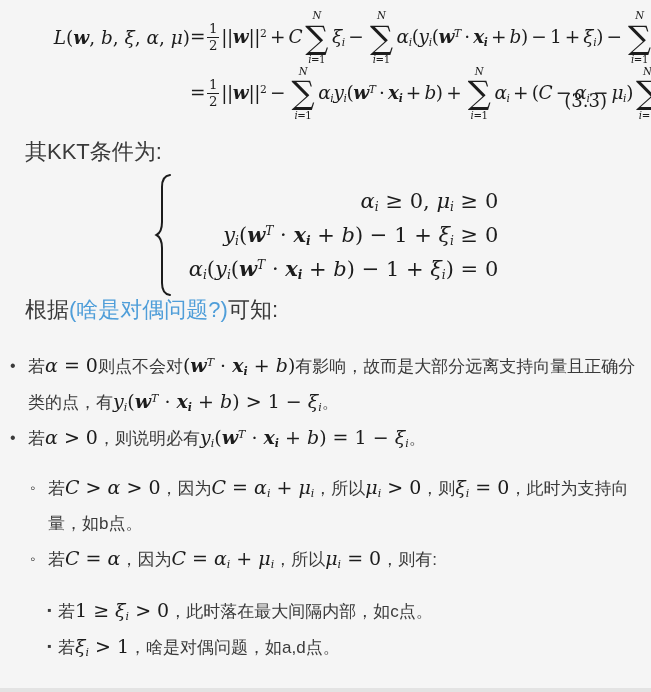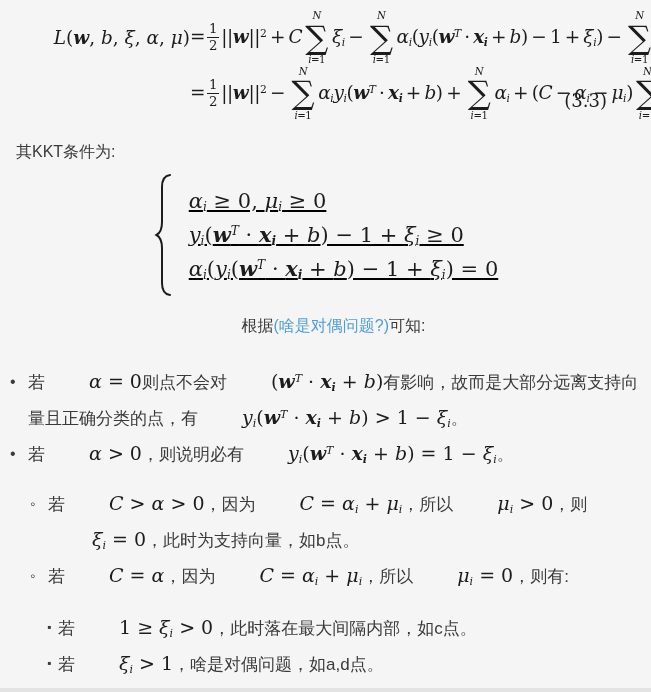--- a/index.html
+++ b/index.html
@@ -32,37 +32,37 @@
   .eq-block{position:relative;}
   #eq-rows{padding:10px 0 0 66px;display:flex;flex-direction:column;}
   .eq-row{display:flex;align-items:center;min-height:55px;
           font-size:18.5px;white-space:nowrap;}
   .eq-lhs{display:inline-flex;justify-content:flex-end;width:124px;flex:none;}
   .eq-rhs{display:inline-block;letter-spacing:-0.4px;word-spacing:-2px;}
   .eq-number{position:absolute;top:90px;right:44px;font-size:18px;
              font-family:"DejaVu Serif",serif;color:#1c1c1c;}
 
   
-  .cn{font-size:16px;line-height:24px;color:#3a3a3a;margin:0;padding-left:16px;}
+  .cn{font-size:22px;line-height:24px;color:#3a3a3a;margin:0;padding-left:25px;}
   .kkt-intro{margin-top:18px;}
-  .dual-intro{margin-top:16px;text-align:center;}
+  .dual-intro{}
   .link{color:#4f9ed9;text-decoration:none;cursor:pointer;}
 
   
   .kkt{display:flex;align-items:center;gap:16px;width:fit-content;
        margin:8px auto 0 auto;}
   .brace{flex:none;display:block;}
-  .kkt-lines{display:flex;flex-direction:column;align-items:flex-start;text-decoration:underline;}
+  .kkt-lines{display:flex;flex-direction:column;align-items:flex-end;}
   .kkt-line{font-size:21px;line-height:33px;text-align:center;white-space:nowrap;}
 
   
   #list-root{margin-top:26px;}
   .li{position:relative;line-height:35px;font-size:17px;color:#3a3a3a;
       padding-right:10px;}
-  .li .math{font-size:19px;margin-left:44px;}
+  .li .math{font-size:19px;}
   .marker{position:absolute;top:0;line-height:35px;color:#3a3a3a;}
   .l1{padding-left:28px;}  .l1 .marker{left:10px;font-size:16px;}
   .l2{padding-left:48px;}  .l2 .marker{left:30px;font-size:15px;}
   .l3{padding-left:58px;}  .l3 .marker{left:47px;font-size:12px;}
   .group-start{margin-top:14px;}
   .l3.group-start{margin-top:16px;}
 
   .bottom-strip{position:absolute;left:0;right:0;bottom:0;height:4px;
                 background:#e3e3e3;}
 </style>

